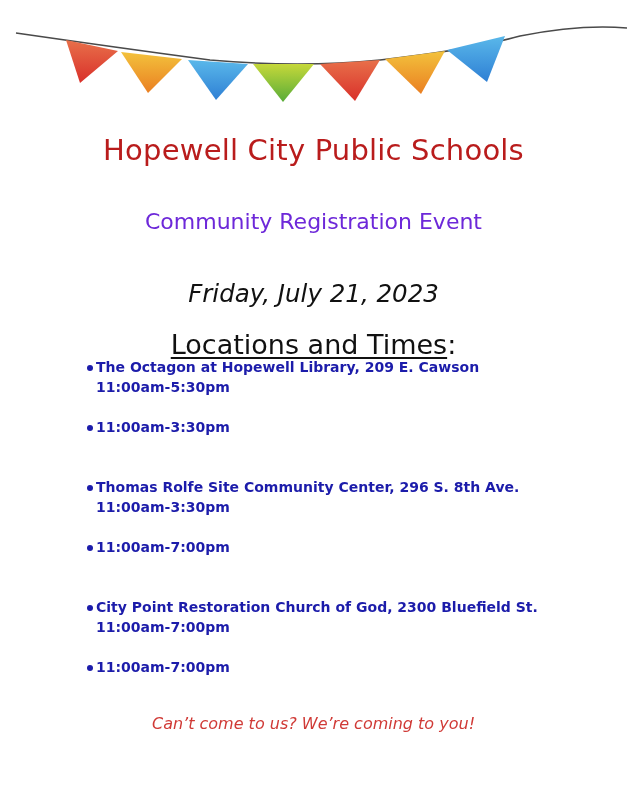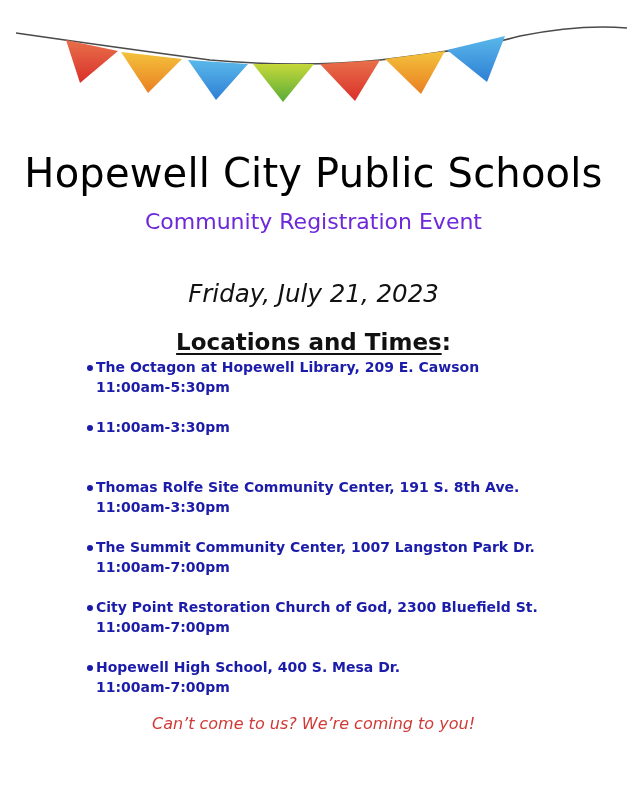--- a/index.html
+++ b/index.html
@@ -6,30 +6,30 @@
     body {
       width: 627px; height: 800px; background: #ffffff;
       position: relative; overflow: hidden;
       font-family: "DejaVu Sans", "Liberation Sans", sans-serif;
     }
     #bunting { position: absolute; left: 0; top: 0; width: 627px; height: 115px; }
     .title {
       position: absolute; left: 0; width: 627px; text-align: center; margin: 0;
     }
     #school-title {
-      top: 150px; font-size: 40px; color: #000000; font-weight: normal; letter-spacing: 0.2px;
+      top: 133px; font-size: 29px; color: #b91c1c; font-weight: normal; letter-spacing: 0.2px;
     }
     #event-title {
       top: 209px; font-size: 22px; color: #6d28d9; font-weight: normal;
     }
     #event-date {
       top: 260px; font-size: 24.5px; color: #111111; font-style: italic; font-weight: normal; margin-top: 19px;
     }
     #locations-heading {
-      top: 329px; font-size: 23px; color: #111111; font-weight: bold;
+      top: 329px; font-size: 27px; color: #111111; font-weight: normal;
     }
     #locations-heading .ul { text-decoration: underline; text-underline-offset: 3px; text-decoration-thickness: 1.5px; }
     #locations-list {
       position: absolute; left: 0; top: 357px; width: 627px; margin: 0; padding: 0; list-style: none;
     }
     .loc-item {
       position: relative; height: 60px; padding-left: 96px;
       color: #1c1caa; font-size: 14px; font-weight: bold; line-height: 20px;
     }
     .loc-item .bullet {
@@ -83,33 +83,31 @@
     <span class="bullet"></span>
     <span class="name">The Octagon at Hopewell Library, 209 E. Cawson</span>
     <span class="time">11:00am-5:30pm</span>
   </li>
   <li class="loc-item">
     <span class="bullet"></span>
     <span class="time">11:00am-3:30pm</span>
   </li>
   <li class="loc-item">
     <span class="bullet"></span>
-    <span class="name">Thomas Rolfe Site Community Center, 191 S. 8th Ave.</span>
+    <span class="name">Thomas Rolfe Site Community Center, 296 S. 8th Ave.</span>
     <span class="time">11:00am-3:30pm</span>
   </li>
   <li class="loc-item">
     <span class="bullet"></span>
-    <span class="name">The Summit Community Center, 1007 Langston Park Dr.</span>
     <span class="time">11:00am-7:00pm</span>
   </li>
   <li class="loc-item">
     <span class="bullet"></span>
     <span class="name">City Point Restoration Church of God, 2300 Bluefield St.</span>
     <span class="time">11:00am-7:00pm</span>
   </li>
   <li class="loc-item">
     <span class="bullet"></span>
-    <span class="name">Hopewell High School, 400 S. Mesa Dr.</span>
     <span class="time">11:00am-7:00pm</span>
   </li>
 </ul>
 
 <p id="footer-tagline" class="title">Can’t come to us?  We’re coming to you!</p>
 
 </body></html>

